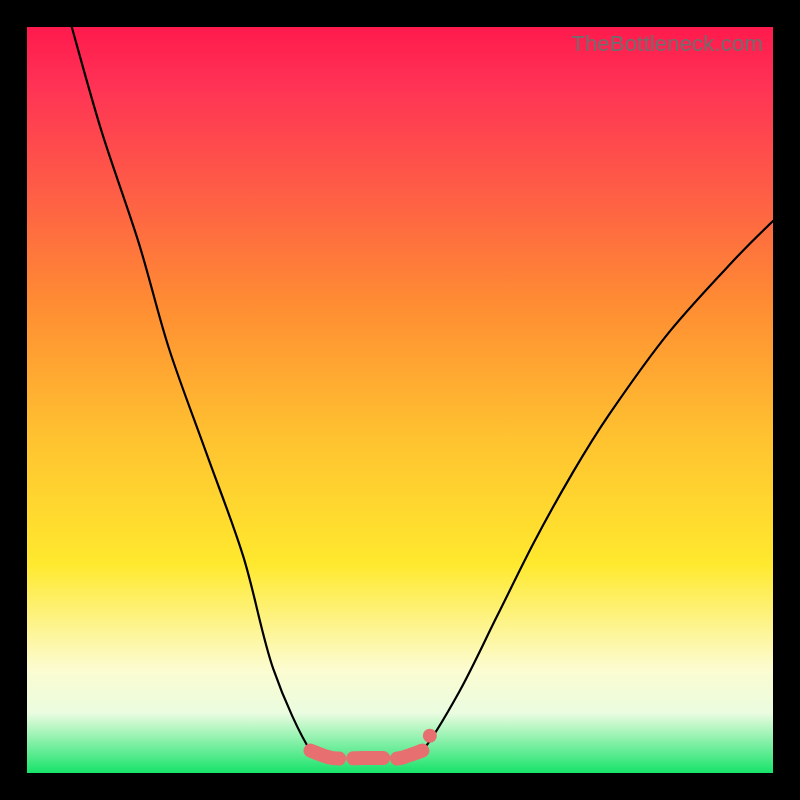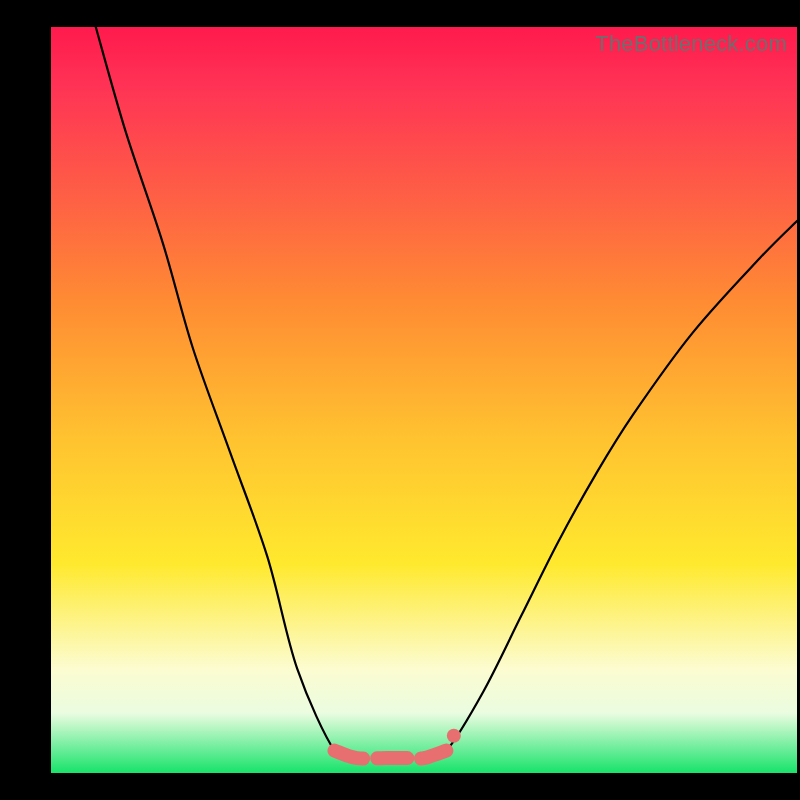--- a/index.html
+++ b/index.html
@@ -20,21 +20,20 @@
     background: linear-gradient(to bottom,
       #ff1a4d 0%,
       #ff3355 8%,
       #fe5d46 22%,
       #ff8c33 37%,
       #ffc230 55%,
       #ffe92e 72%,
       #fcfcd0 86%,
       #eafce0 92%,
       #17e36a 100%);
-    margin-left: 24px;
   }
   .overlay-svg {
     position: absolute;
     left: 0;
     top: 0;
     width: 746px;
     height: 746px;
   }
   .watermark {
     position: absolute;

